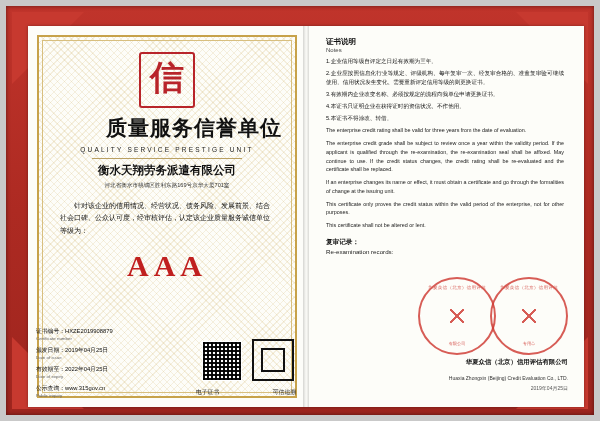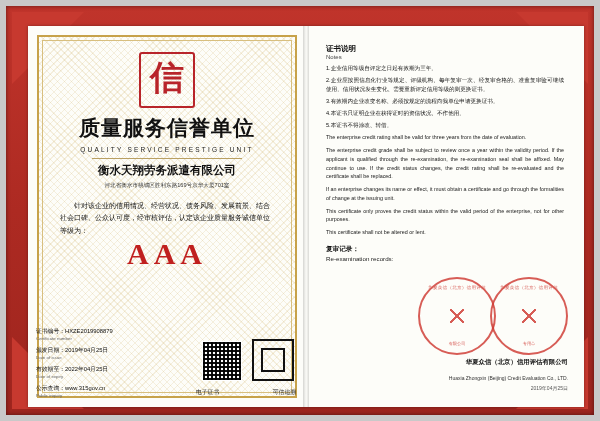--- a/index.html
+++ b/index.html
@@ -61,41 +61,41 @@
   }
   .logo{
     width:52px;height:52px;margin:4px auto 2px;
     border:2px solid #b8242a;border-radius:3px;
     color:#b8242a;font-size:34px;line-height:48px;
     font-family:"Liberation Serif", serif;font-weight:bold;
   }
   .title-cn{
     font-family:"Liberation Serif", serif;
     font-size:21px;font-weight:bold;color:#111;
-    letter-spacing:1px;margin-top:6px;
+    letter-spacing:1px;margin-top:6px;text-align:right;
   }
   .title-en{
     font-size:6.5px;letter-spacing:2.2px;color:#222;margin-top:4px;
   }
   .rule{
     width:150px;height:1px;background:#b9a063;margin:5px auto 4px;
   }
   .company{
     font-family:"Liberation Serif", serif;
     font-size:11.5px;font-weight:bold;color:#111;margin-top:3px;text-align:center;
   }
   .addr{font-size:5.6px;color:#333;margin-top:4px;}
   .body-cn{
     font-size:7px;line-height:1.75;color:#111;text-align:left;
     margin:10px 8px 0 8px;text-indent:14px;
   }
   .grade{
     font-family:"Liberation Serif", serif;
     font-size:30px;font-weight:bold;color:#c0201f;
-    letter-spacing:5px;margin-top:0;
+    letter-spacing:5px;margin-top:12px;
   }
   .meta{
     position:absolute;left:8px;bottom:4px;width:150px;text-align:left;
   }
   .meta-row{margin-bottom:5px;}
   .meta-cn{font-size:5.8px;color:#111;}
   .meta-en{font-size:4.4px;color:#666;}
   .qr{
     position:absolute;right:64px;bottom:26px;width:38px;height:38px;
     background:
@@ -114,21 +114,21 @@
   }
   .cap-row{
     position:absolute;right:10px;bottom:10px;width:100px;
     display:flex;justify-content:space-between;
   }
   .cap{font-size:5.8px;color:#111;}
 
   
   .right{
     position:absolute;right:0;top:0;width:278px;height:381px;
-    box-sizing:border-box;padding:18px 20px 14px 20px;
+    box-sizing:border-box;padding:11px 20px 14px 20px;
   }
   .notes-h-cn{font-size:7.5px;font-weight:bold;color:#111;}
   .notes-h-en{font-size:6px;color:#444;margin-bottom:4px;}
   .notes-cn p{font-size:5.6px;line-height:1.62;color:#111;margin:0 0 3px 0;text-align:justify;}
   .notes-en p{font-size:5.4px;line-height:1.62;color:#222;margin:0 0 4px 0;text-align:justify;}
   .recheck-cn{font-size:6.6px;font-weight:bold;color:#111;margin-top:8px;}
   .recheck-en{font-size:6.2px;color:#222;margin-top:1px;}
   .stamp{
     position:absolute;width:74px;height:74px;border-radius:50%;
     border:2px solid #cf3a33;color:#cf3a33;opacity:.82;

